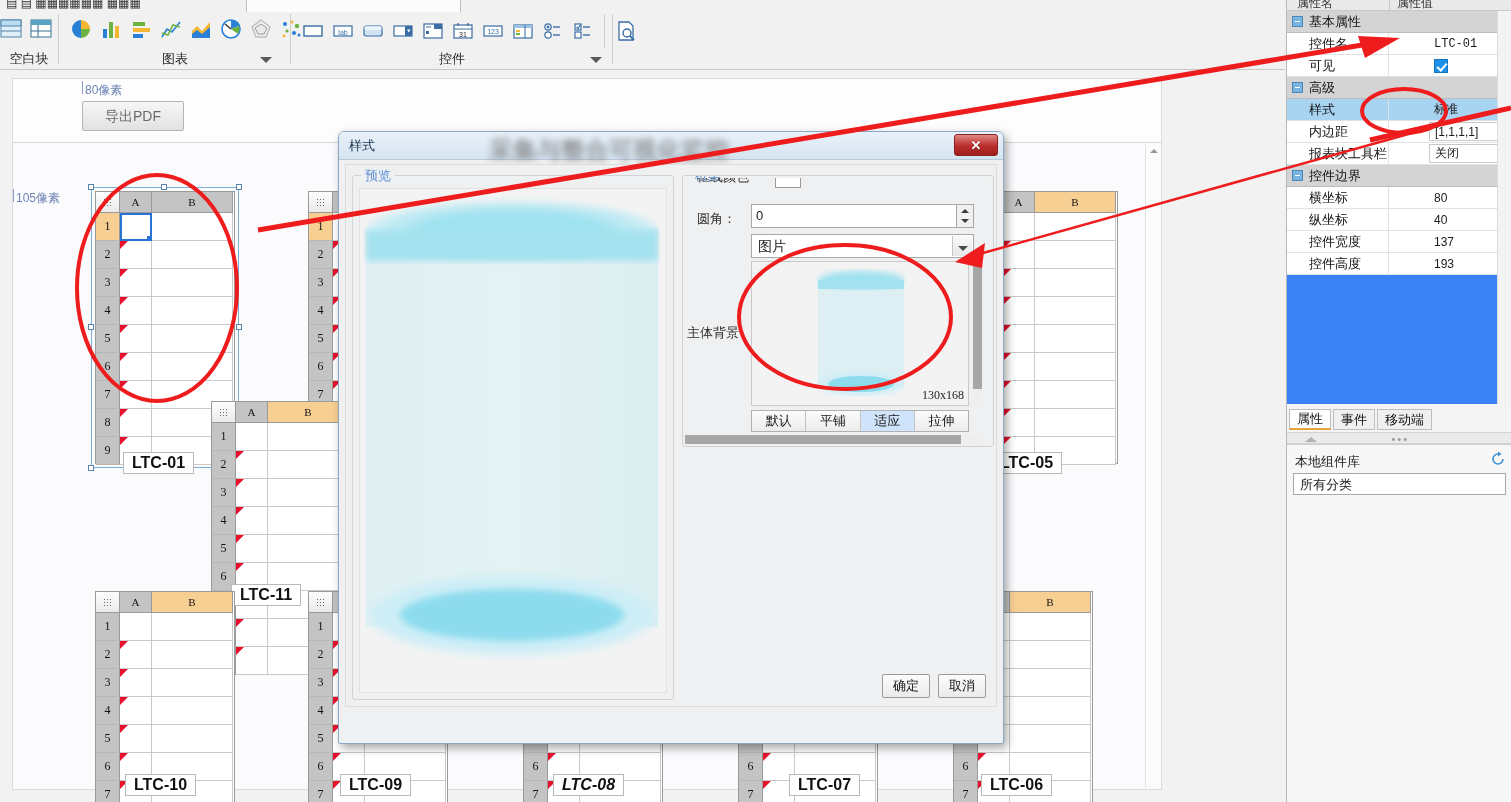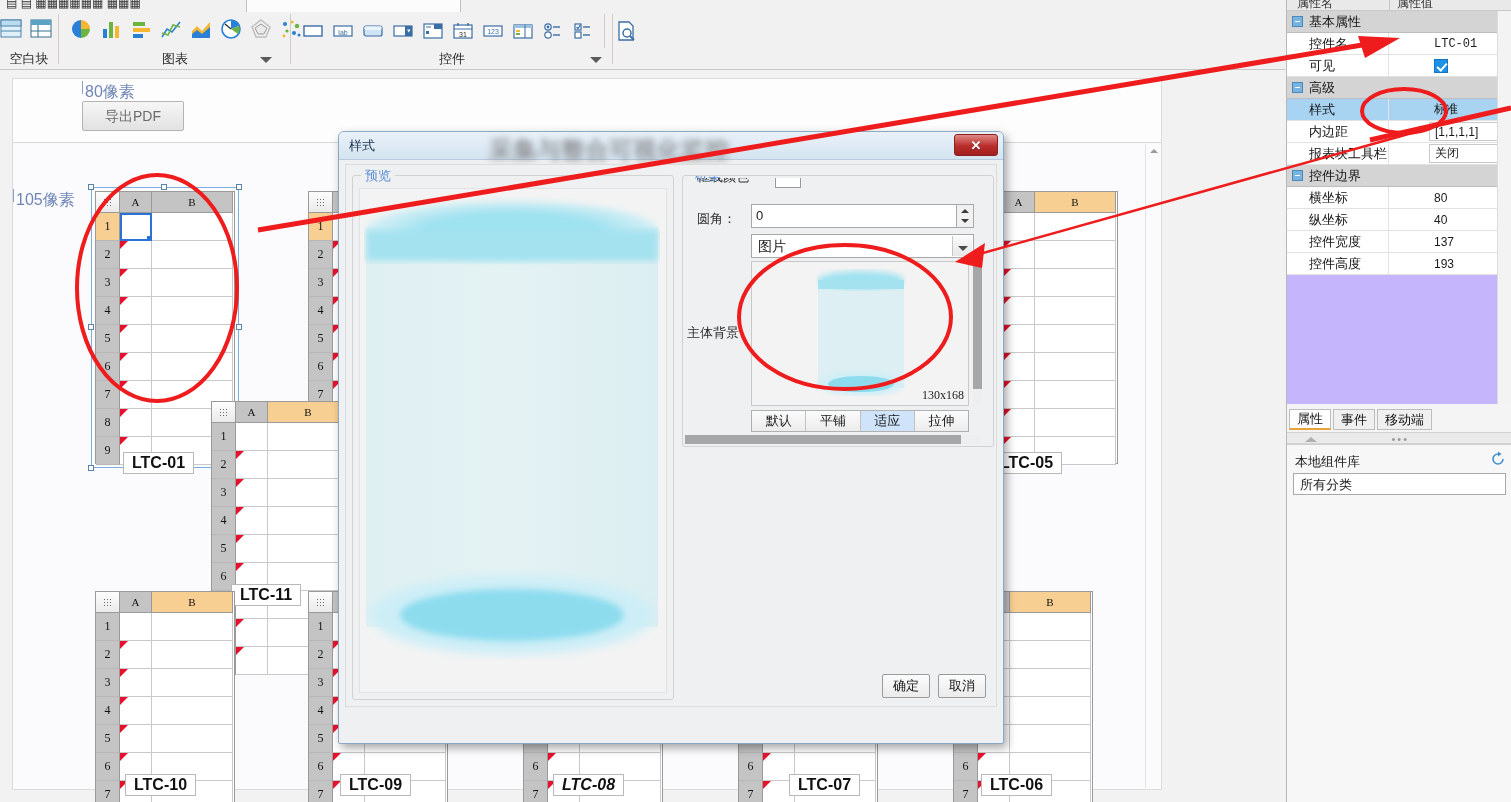--- a/index.html
+++ b/index.html
@@ -74,21 +74,21 @@
     position: absolute; left: 0; top: 0; width: 100%; height: 64px;
     border-bottom: 1px solid #d8d8d8; background: #fdfdfd;
   }
   #btn-export-pdf {
     position: absolute; left: 69px; top: 22px; width: 102px; height: 30px;
     background: linear-gradient(#f6f6f6, #e2e2e2);
     border: 1px solid #b4b4b4; border-radius: 2px;
     font-size: 14px; color: #6a6a6a; text-align: center; line-height: 28px;
   }
   .ruler-tag {
-    position: absolute; font-size: 16px; color: #6f86b5; white-space: nowrap;
+    position: absolute; font-size: 12px; color: #6f86b5; white-space: nowrap;
   }
   .ruler-tag::before {
     content: ""; position: absolute; left: -3px; top: -1px; width: 1px; height: 13px;
     background: #8ea0c6;
   }
 
   
   .rtable { position: absolute; background: #fff; border: 1px solid #9a9a9a; }
   .rt-head { display: flex; height: 21px; }
   .rt-corner {
@@ -326,21 +326,21 @@
   #prop-colhdr {
     position: absolute; left: 0; top: 0; width: 225px; height: 11px;
     background: #e9e9e9; overflow: hidden; border-bottom: 1px solid #c8c8c8;
   }
   #prop-colhdr span {
     position: absolute; top: -5px; font-size: 12px; color: #333;
   }
   #prop-colhdr .divider {
     position: absolute; left: 102px; top: 0; width: 1px; height: 11px; background: #c8c8c8;
   }
-  #prop-grid { position: absolute; left: 0; top: 11px; width: 225px; height: 393px; background: #c4b5fd; }
+  #prop-grid { position: absolute; left: 0; top: 11px; width: 225px; height: 393px; background: #3b82f6; }
   .pg-group {
     position: relative; height: 22px; background: #d4d4d4;
     border-bottom: 1px solid #bdbdbd;
     display: flex; align-items: center;
   }
   .pg-group .expander {
     width: 11px; height: 11px; margin-left: 5px; margin-right: 6px;
     background: #79b3e0; border: 1px solid #4a88bb; position: relative;
   }
   .pg-group .expander::after {

